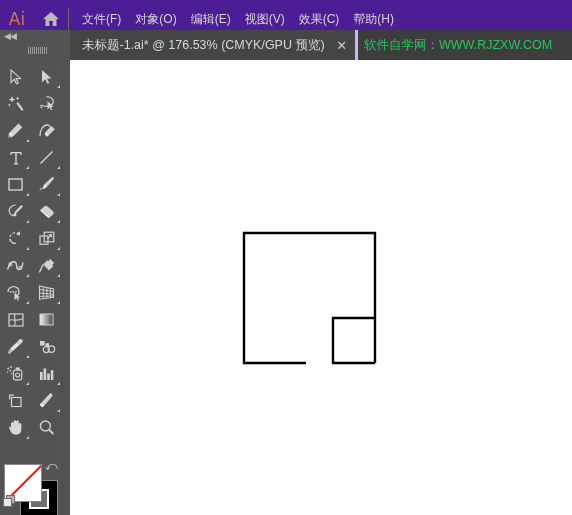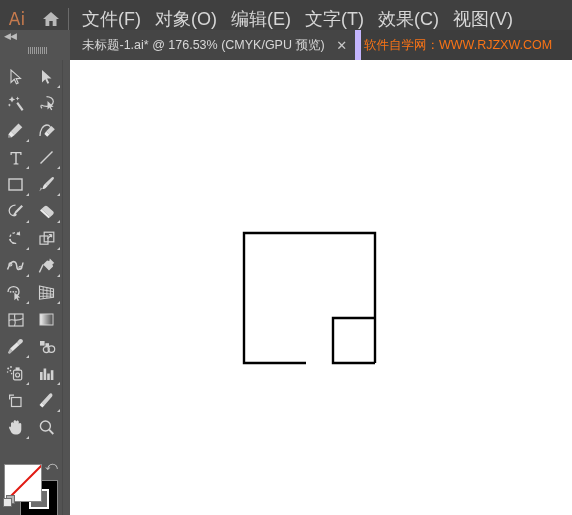--- a/index.html
+++ b/index.html
@@ -8,40 +8,40 @@
     overflow: hidden;
     background: #535353;
     font-family: "Liberation Sans", "DejaVu Sans", sans-serif;
   }
   #app { position: relative; width: 572px; height: 515px; }
 
   
   #menubar {
     position: absolute; left: 0; top: 0;
     width: 572px; height: 38px;
-    background: #404040;
+    background: #4c1d95;
     display: flex; align-items: center;
   }
   #ai-logo {
     width: 34px; height: 30px;
     display: flex; align-items: center; justify-content: center;
     color: #C77B4E; font-size: 17px; letter-spacing: 0px;
     font-family: "DejaVu Sans", sans-serif;
   }
   #home-btn {
     width: 34px; height: 30px;
     display: flex; align-items: center; justify-content: center;
   }
   #menubar-sep {
     width: 1px; height: 22px; background: #6b6b6b; margin: 0 6px 0 0;
   }
   .menu-item {
     padding: 8px 7px; height: 30px;
     display: flex; align-items: center;
-    color: #d6d6d6; font-size: 18px;
+    color: #d6d6d6; font-size: 12px;
     white-space: nowrap;
   }
 
   
   #tabbar {
     position: absolute; left: 0; top: 30px;
     width: 572px; height: 30px;
     background: #3d3d3d;
   }
   #tabbar-left {
@@ -57,34 +57,34 @@
     position: absolute; left: 28px; top: 17px;
     width: 20px; height: 7px;
     background: repeating-linear-gradient(to right,
       #9a9a9a 0px, #9a9a9a 1px, #535353 1px, #535353 2px);
   }
   #doc-tab {
     position: absolute; left: 70px; top: 0;
     height: 30px; min-width: 285px;
     background: #454545;
     display: flex; align-items: center;
-    border-right: 6px solid #c4b5fd;
+    border-right: 3px solid #c4b5fd;
     padding: 0 6px 0 12px;
   }
   #doc-tab-title {
     color: #d8d8d8; font-size: 12.5px; white-space: nowrap;
   }
   #doc-tab-close {
     margin-left: 10px; color: #c8c8c8; font-size: 13px;
     width: 14px; text-align: center; line-height: 13px;
   }
   #watermark {
     position: absolute; left: 364px; top: 0; height: 30px;
     display: flex; align-items: center;
-    color: #f97316; font-size: 12.5px; white-space: nowrap;
+    color: #22c55e; font-size: 12.5px; white-space: nowrap;
   }
 
   
   #toolbar {
     position: absolute; left: 0; top: 60px;
     width: 62px; height: 455px;
     background: #535353;
   }
   #toolbar-edge {
     position: absolute; left: 62px; top: 60px;
@@ -178,23 +178,23 @@
     <div id="ai-logo">Ai</div>
     <div id="home-btn">
       <svg width="18" height="16" viewBox="0 0 18 16" aria-hidden="true">
         <path d="M9 1 L17 8 L14.5 8 L14.5 15 L10.7 15 L10.7 10 L7.3 10 L7.3 15 L3.5 15 L3.5 8 L1 8 Z" fill="#b9b9b9"></path>
       </svg>
     </div>
     <div id="menubar-sep"></div>
     <div class="menu-item">文件(F)</div>
     <div class="menu-item">对象(O)</div>
     <div class="menu-item">编辑(E)</div>
-    <div class="menu-item">文字(T)</div>
+    <div class="menu-item">视图(V)</div>
     <div class="menu-item">效果(C)</div>
-    <div class="menu-item">视图(V)</div>
+    <div class="menu-item">帮助(H)</div>
   </div>
 
   <div id="tabbar">
     <div id="tabbar-left">
       <div id="panel-collapse">◀◀</div>
       <div id="tool-grip"></div>
     </div>
 
     <div id="doc-tab">
       <span id="doc-tab-title">未标题-1.ai* @ 176.53% (CMYK/GPU 预览)</span>

